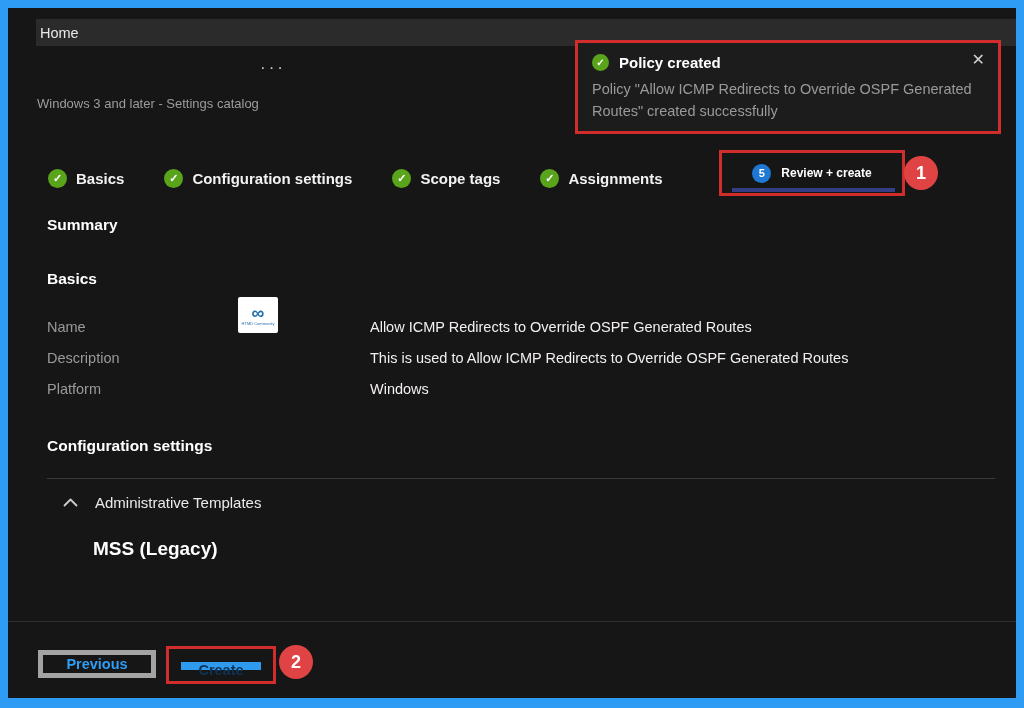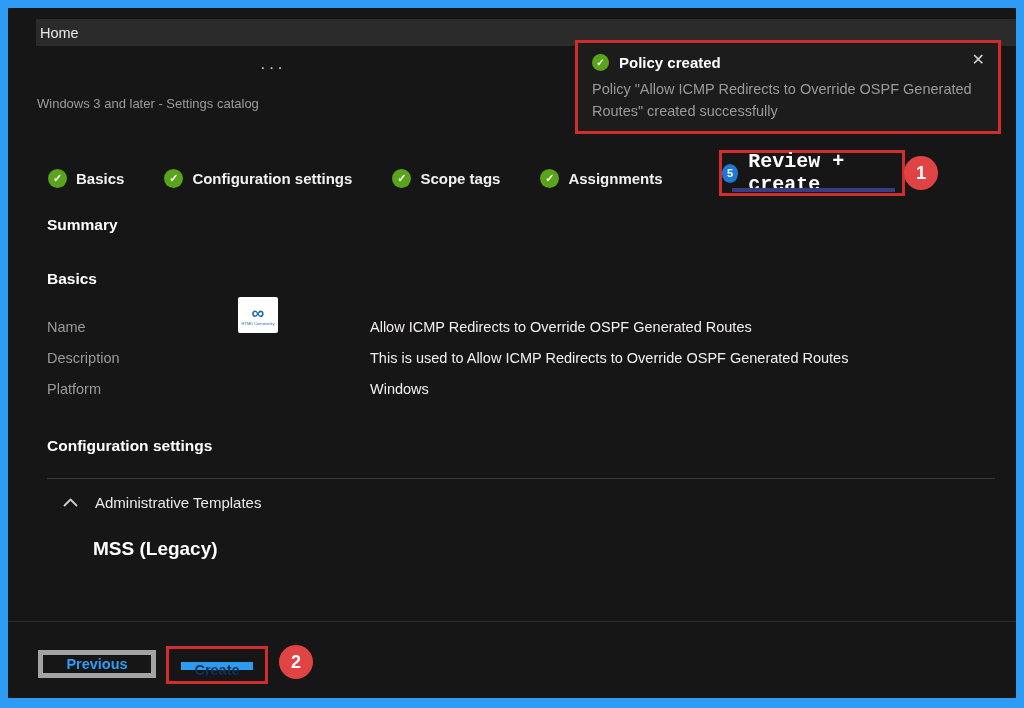--- a/index.html
+++ b/index.html
@@ -73,21 +73,21 @@
     border:3px solid #d22d2d;
     display:flex; align-items:center; justify-content:center; gap:10px;
     cursor:pointer;
   }
   .num-circle {
     width:19px; height:19px; border-radius:50%;
     background:#1e78d4; color:#fff;
     display:inline-flex; align-items:center; justify-content:center;
     font-size:11px; font-weight:bold;
   }
-  .review-label { color:#ffffff; font-size:20px; font-weight:bold;font-family:Liberation Mono, monospace; }
+  .review-label { color:#ffffff; font-size:12px; font-weight:bold; }
   .review-underline {
     position:absolute; left:10px; right:7px; bottom:1px; height:4px;
     background:#333f82;
   }
 
   .red-badge {
     position:absolute; width:34px; height:34px; border-radius:50%;
     background:#e04343; color:#ffffff; font-size:18px; font-weight:bold;
     display:flex; align-items:center; justify-content:center; z-index:6;
   }
@@ -132,21 +132,21 @@
   .footer-divider {
     position:absolute; left:0; right:0; top:613px; height:1px; background:#2f2f2f;
   }
   .btn-previous {
     position:absolute; left:30px; top:642px; width:118px; height:28px;
     background:transparent; border:5px solid #a3a3a3;
     color:#2f9df5; font-weight:bold; font-size:14.5px;
     font-family:"Liberation Sans", sans-serif; cursor:pointer;
   }
   .create-box {
-    position:absolute; left:158px; top:638px; width:102px; height:38px;
+    position:absolute; left:158px; top:638px; width:110px; height:38px;
     border:3px solid #d22d2d; padding:12px;
   }
   .btn-create {
     width:100%; height:100%;
     background:#2e9bef; border:none;
     color:#0e3356; font-weight:bold; font-size:14.5px;
     font-family:"Liberation Sans", sans-serif; cursor:pointer;
   }
 
   .chev { display:block; }

